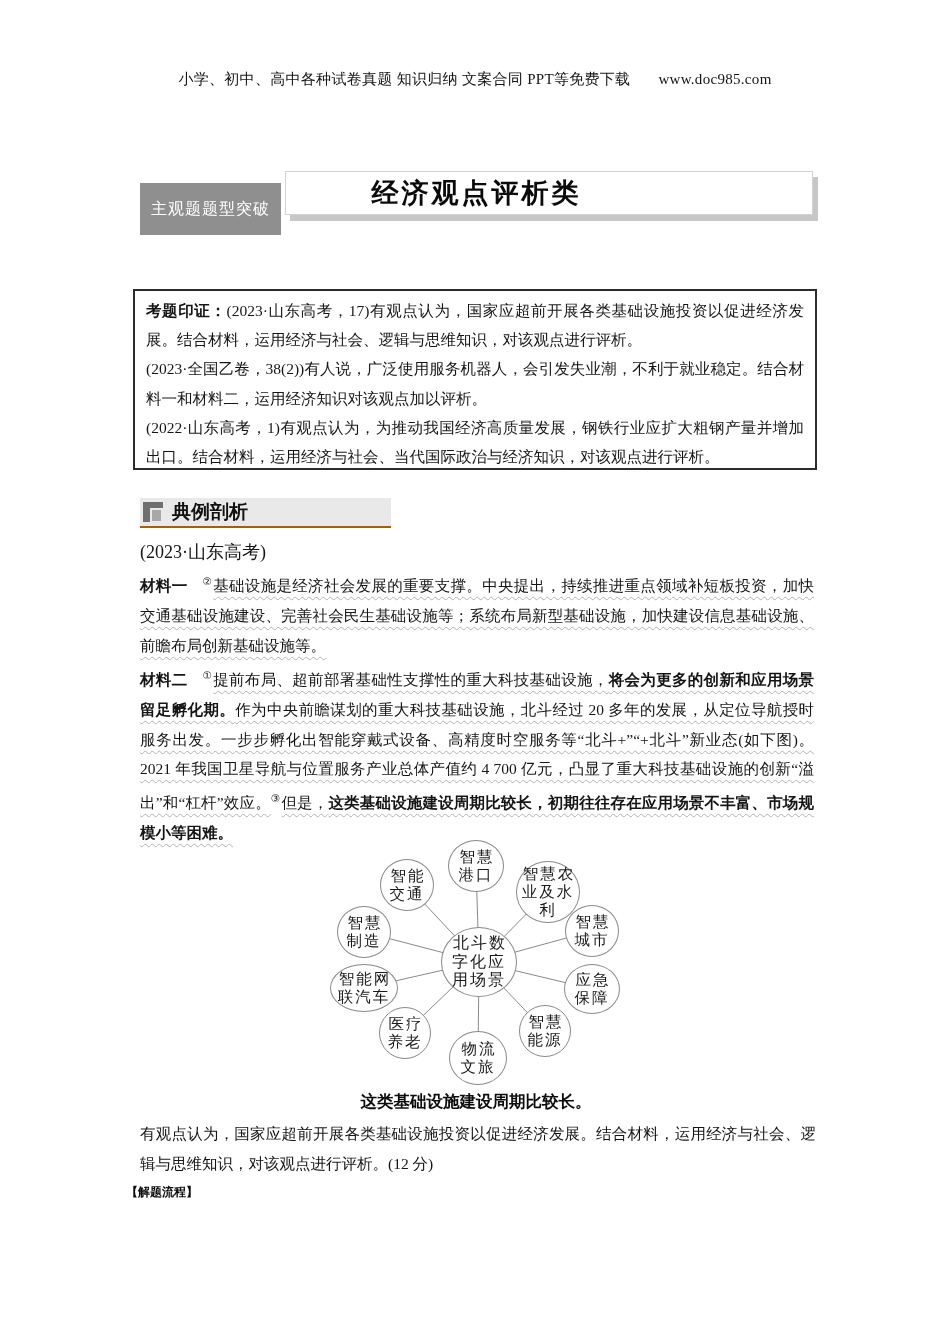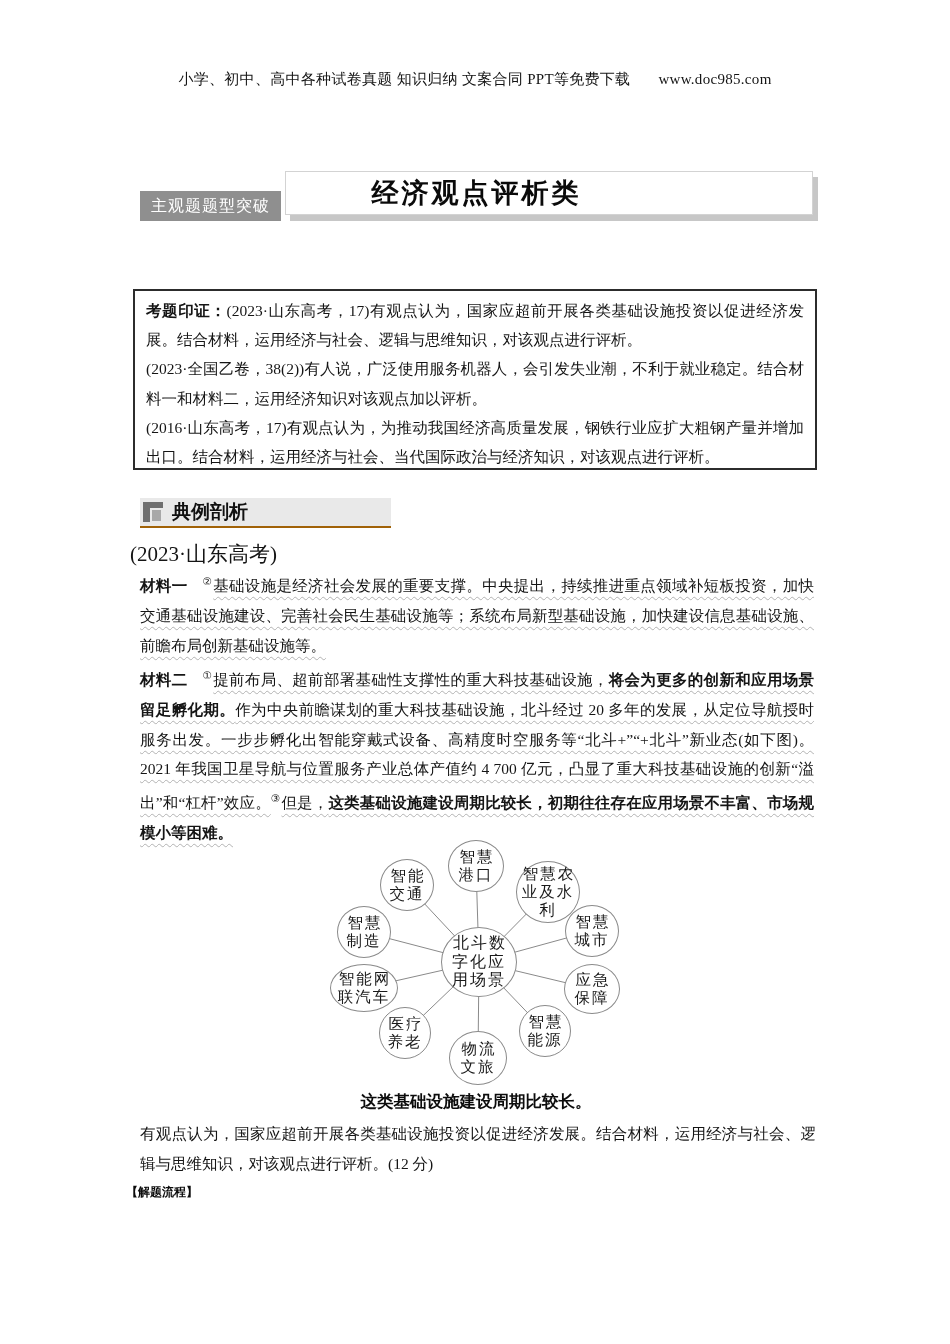--- a/index.html
+++ b/index.html
@@ -9,21 +9,21 @@
   }
   
   .site-header{
     position:absolute;top:70px;left:0;width:100%;text-align:center;
     font-size:15px;color:#141414;letter-spacing:.3px;
   }
   .site-header .gap{display:inline-block;width:28px;}
   
   .banner{position:absolute;top:171px;left:140px;width:673px;height:50px;}
   .banner-tag{
-    position:absolute;left:0;top:20px;width:141px;height:30px;background:#8f8f8f;
+    position:absolute;left:0;top:12px;width:141px;height:52px;background:#8f8f8f;
     color:#ffffff;font-family:"Liberation Sans","DejaVu Sans",sans-serif;
     font-size:16px;letter-spacing:1px;display:flex;align-items:center;justify-content:center;
   }
   .banner-titlebox{
     position:absolute;left:145px;top:0;right:0;height:44px;background:#ffffff;
     border:1px solid #d3d3d3;box-shadow:5px 6px 0 #c7c7c7;box-sizing:border-box;
   }
   .banner-title{
     position:absolute;left:0;top:0;width:100%;height:44px;line-height:44px;text-align:center;
     font-family:"Liberation Sans","DejaVu Sans",sans-serif;font-weight:bold;font-size:27px;
@@ -41,21 +41,21 @@
   .section-head{
     position:absolute;top:498px;left:140px;width:251px;height:30px;box-sizing:border-box;
     background:#e9e9e9;border-bottom:2px solid #a16207;
     display:flex;align-items:center;gap:9px;padding-left:3px;
     font-family:"Liberation Sans","DejaVu Sans",sans-serif;font-weight:bold;font-size:19px;color:#111;
   }
   .sec-icon{position:relative;width:20px;height:20px;flex:0 0 auto;}
   .sec-icon .bar-top{position:absolute;left:0;top:0;width:20px;height:6px;background:#6f6f6f;}
   .sec-icon .bar-left{position:absolute;left:0;top:0;width:7px;height:20px;background:#6f6f6f;}
   .sec-icon .inner{position:absolute;left:9px;top:8px;width:9px;height:11px;background:#a8a8a8;}
-  .source{position:absolute;top:540px;left:130px;font-size:21px;margin:0;color:#151515;}
+  .source{position:absolute;top:540px;left:140px;font-size:18px;margin:0;color:#151515;}
   
   .materials{
     position:absolute;top:567px;left:140px;width:674px;
     font-size:15.5px;line-height:29.9px;text-align:justify;color:#151515;
   }
   .materials p{margin:0;}
   .mat-label{font-weight:bold;margin-right:15px;}
   sup.circ{font-size:10.5px;vertical-align:6px;margin-right:1px;}
   .wavy{
     text-decoration-line:underline;text-decoration-style:wavy;
@@ -97,21 +97,21 @@
     <div class="banner-tag">
       <span>主观题题型突破</span>
     </div>
     <div class="banner-titlebox"></div>
     <div class="banner-title">经济观点评析类</div>
   </div>
 
   <div class="exam-box">
     <p><span class="lbl">考题印证：</span><span>(2023·山东高考，17)有观点认为，国家应超前开展各类基础设施投资以促进经济发展。结合材料，运用经济与社会、逻辑与思维知识，对该观点进行评析。</span></p>
     <p>(2023·全国乙卷，38(2))有人说，广泛使用服务机器人，会引发失业潮，不利于就业稳定。结合材料一和材料二，运用经济知识对该观点加以评析。</p>
-    <p>(2016·山东高考，17)有观点认为，为推动我国经济高质量发展，钢铁行业应扩大粗钢产量并增加出口。结合材料，运用经济与社会、当代国际政治与经济知识，对该观点进行评析。</p>
+    <p>(2022·山东高考，1)有观点认为，为推动我国经济高质量发展，钢铁行业应扩大粗钢产量并增加出口。结合材料，运用经济与社会、当代国际政治与经济知识，对该观点进行评析。</p>
   </div>
 
   <div class="section-head">
     <span class="sec-icon">
       <span class="bar-top"></span>
       <span class="bar-left"></span>
       <span class="inner"></span>
     </span>
     <span>典例剖析</span>
   </div>

